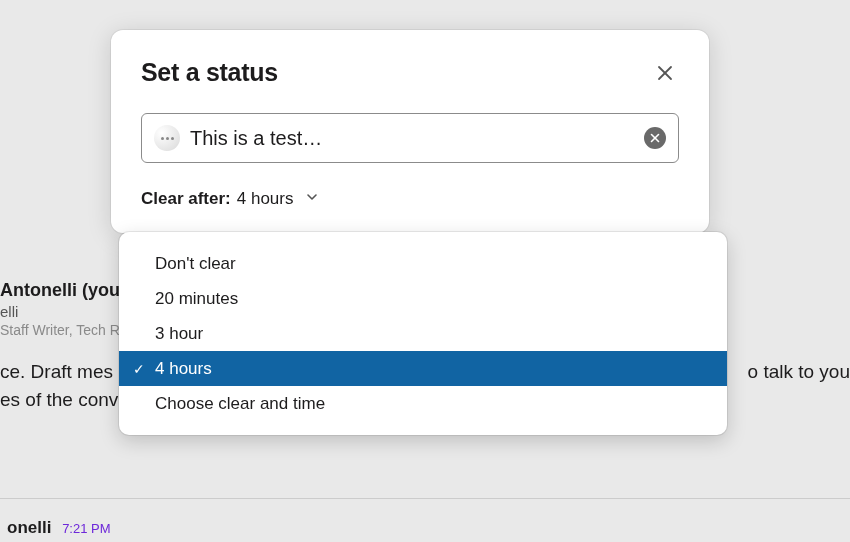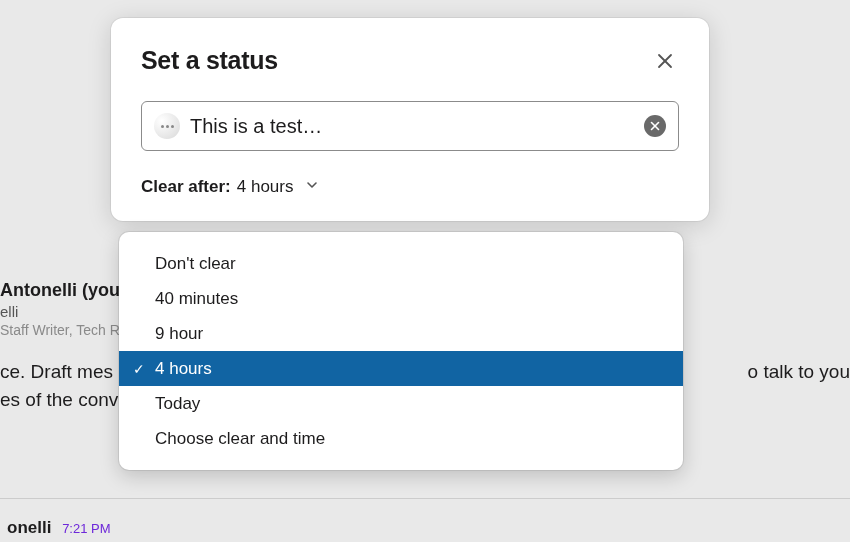--- a/index.html
+++ b/index.html
@@ -61,21 +61,21 @@
       color: #1d1c1d;
     }
     .bg-bottom .ts {
       font-size: 13px;
       color: #6d28d9;
       margin-left: 6px;
     }
     .modal {
       position: absolute;
       left: 111px;
-      top: 18px;
+      top: 30px;
       width: 598px;
       background: #ffffff;
       border-radius: 12px;
       box-shadow: 0 4px 24px rgba(0,0,0,0.15), 0 0 0 1px rgba(0,0,0,0.06);
       padding: 28px 30px 24px 30px;
     }
     .modal-header {
       display: flex;
       justify-content: space-between;
       align-items: center;
@@ -160,21 +160,21 @@
       font-weight: 700;
     }
     .chevron {
       margin-left: 6px;
       color: #555;
     }
     .dropdown {
       position: absolute;
       left: 119px;
       top: 232px;
-      width: 564px;
+      width: 608px;
       background: #fff;
       border-radius: 10px;
       box-shadow: 0 6px 20px rgba(0,0,0,0.18), 0 0 0 1px rgba(0,0,0,0.08);
       padding: 14px 0;
     }
     .dropdown-item {
       height: 35px;
       display: flex;
       align-items: center;
       padding-left: 36px;
@@ -254,28 +254,25 @@
       </svg>
     </span>
   </div>
 </div>
 
 <div class="dropdown" id="dropdown">
     <div class="dropdown-item">
       <span>Don't clear</span>
     </div>
     <div class="dropdown-item">
-      <span>40 minutes</span>
-    </div>
-    <div class="dropdown-item">
-      <span>9 hour</span>
+      <span>20 minutes</span>
+    </div>
+    <div class="dropdown-item">
+      <span>3 hour</span>
     </div>
     <div class="dropdown-item selected">
       <span class="checkmark">✓</span>
       <span>4 hours</span>
     </div>
     <div class="dropdown-item">
-      <span>Today</span>
-    </div>
-    <div class="dropdown-item">
       <span>Choose clear and time</span>
     </div>
   </div>
 
 </body></html>

